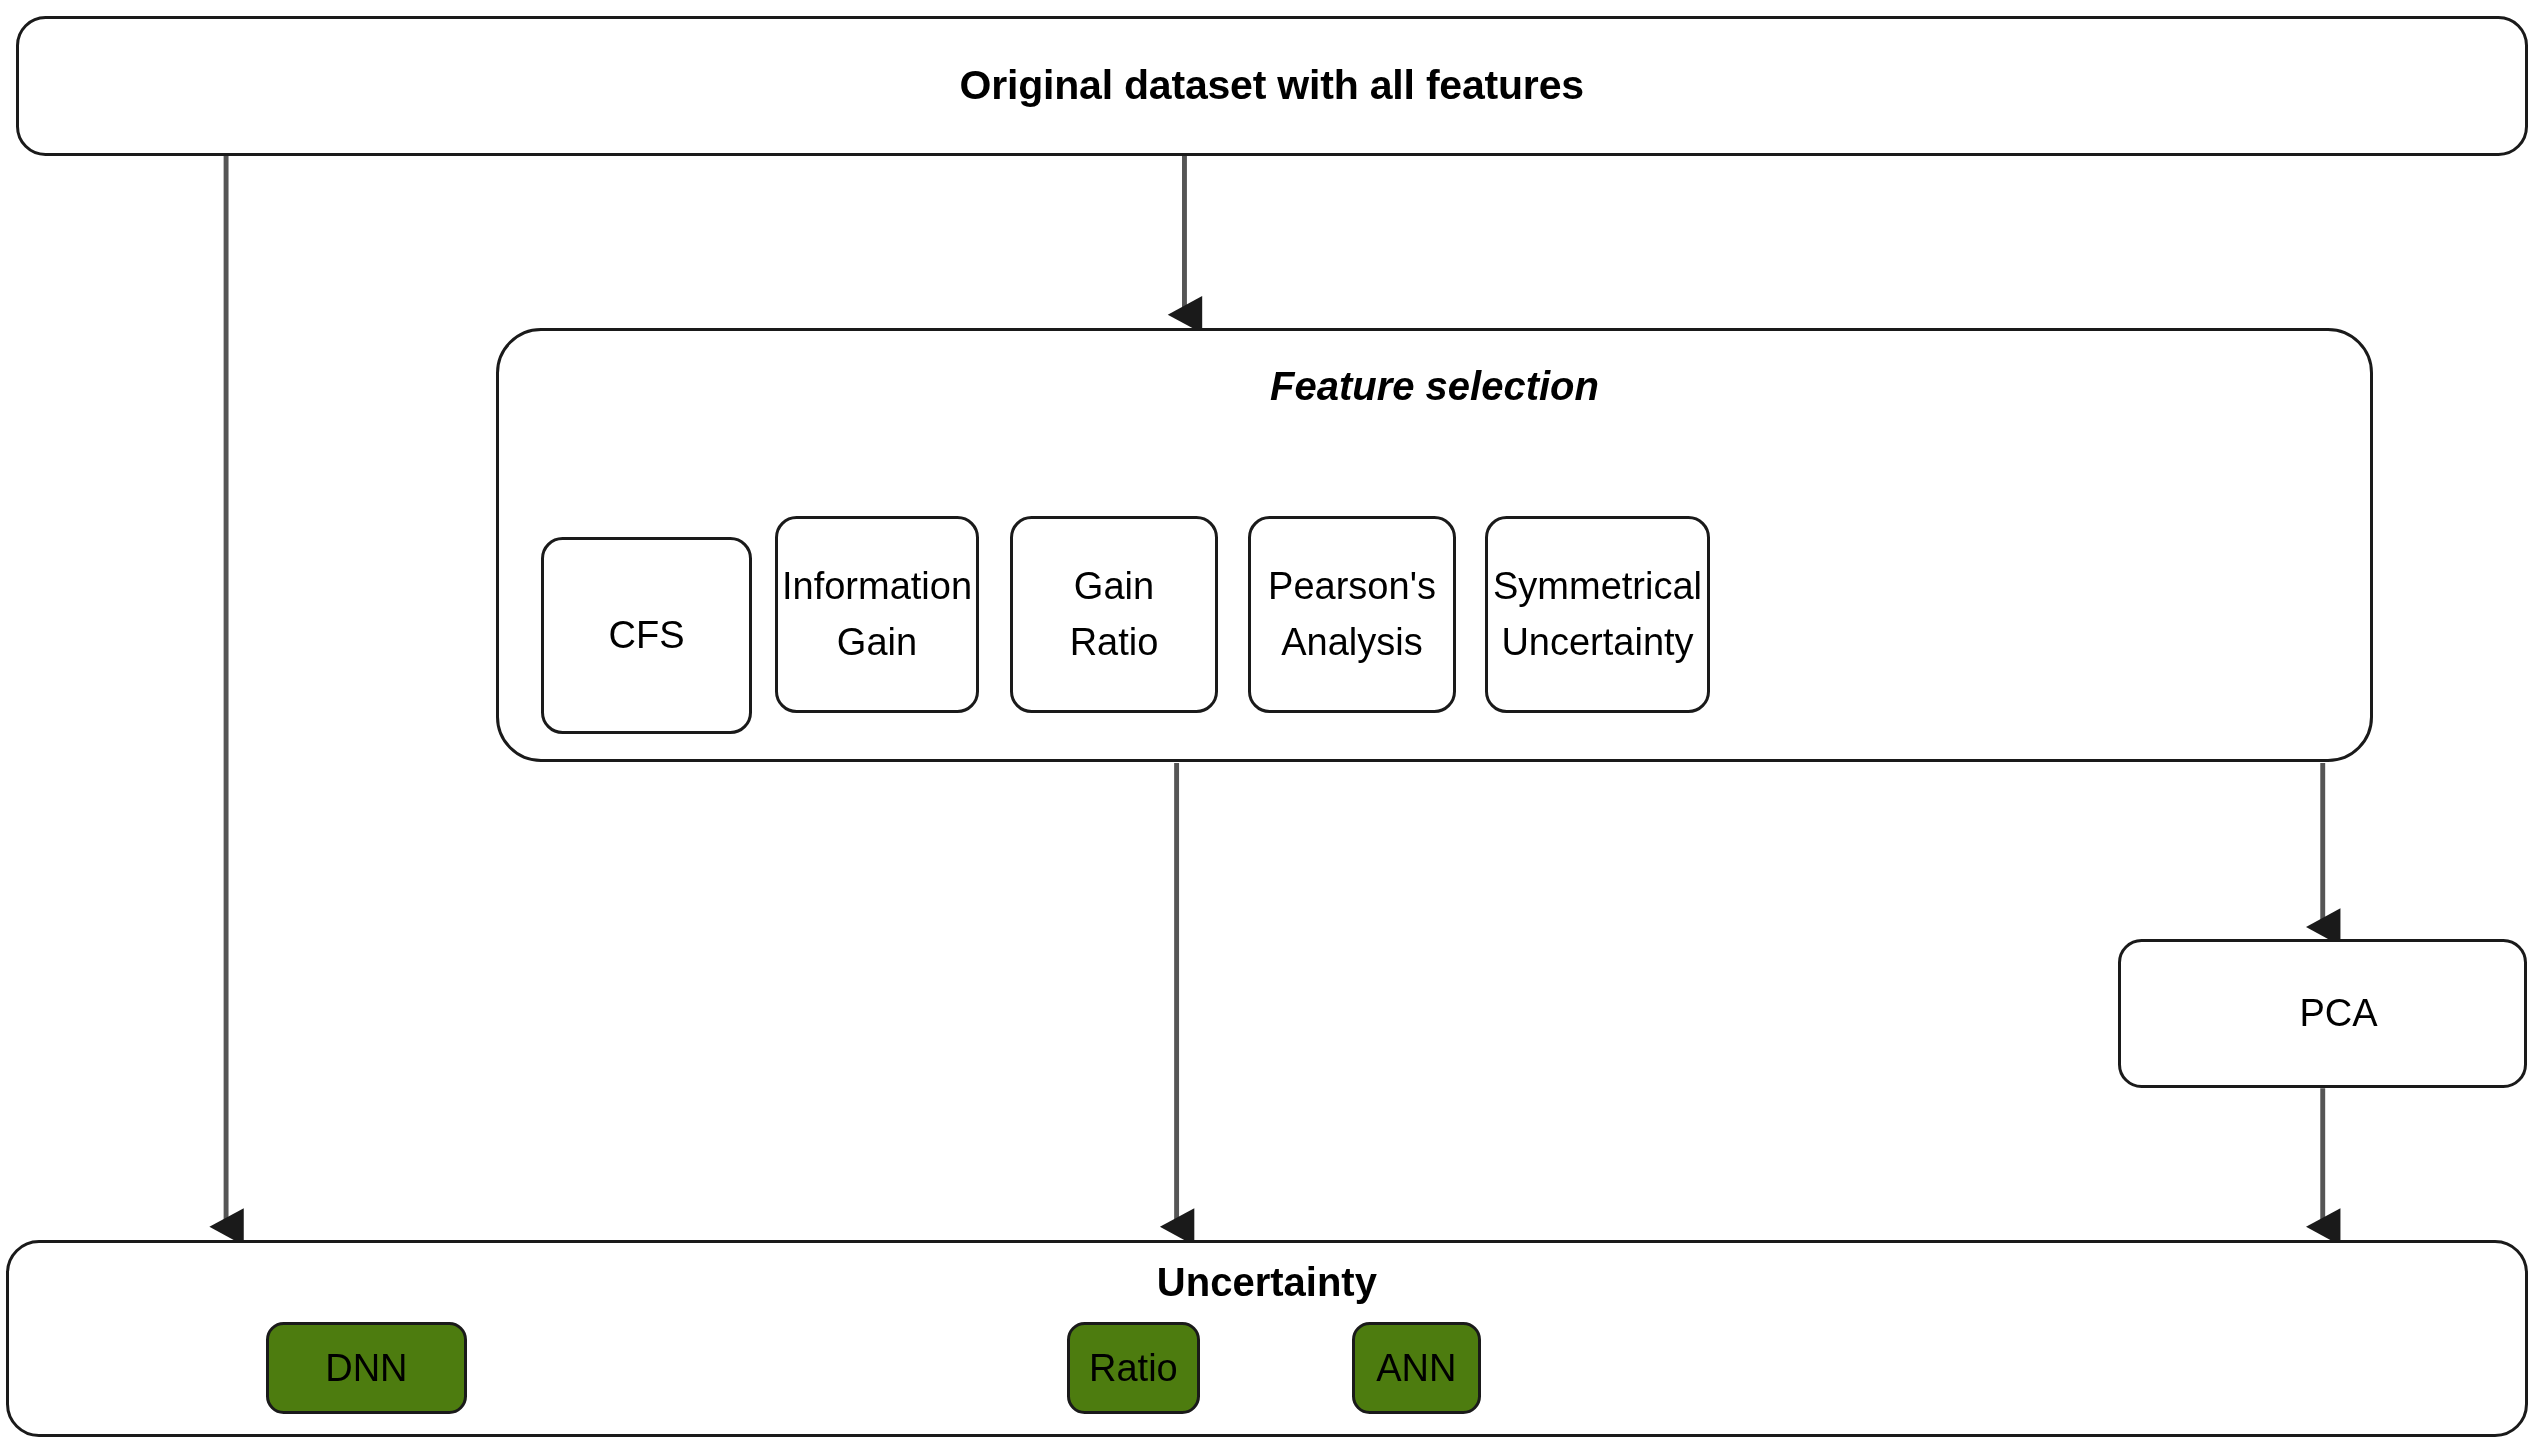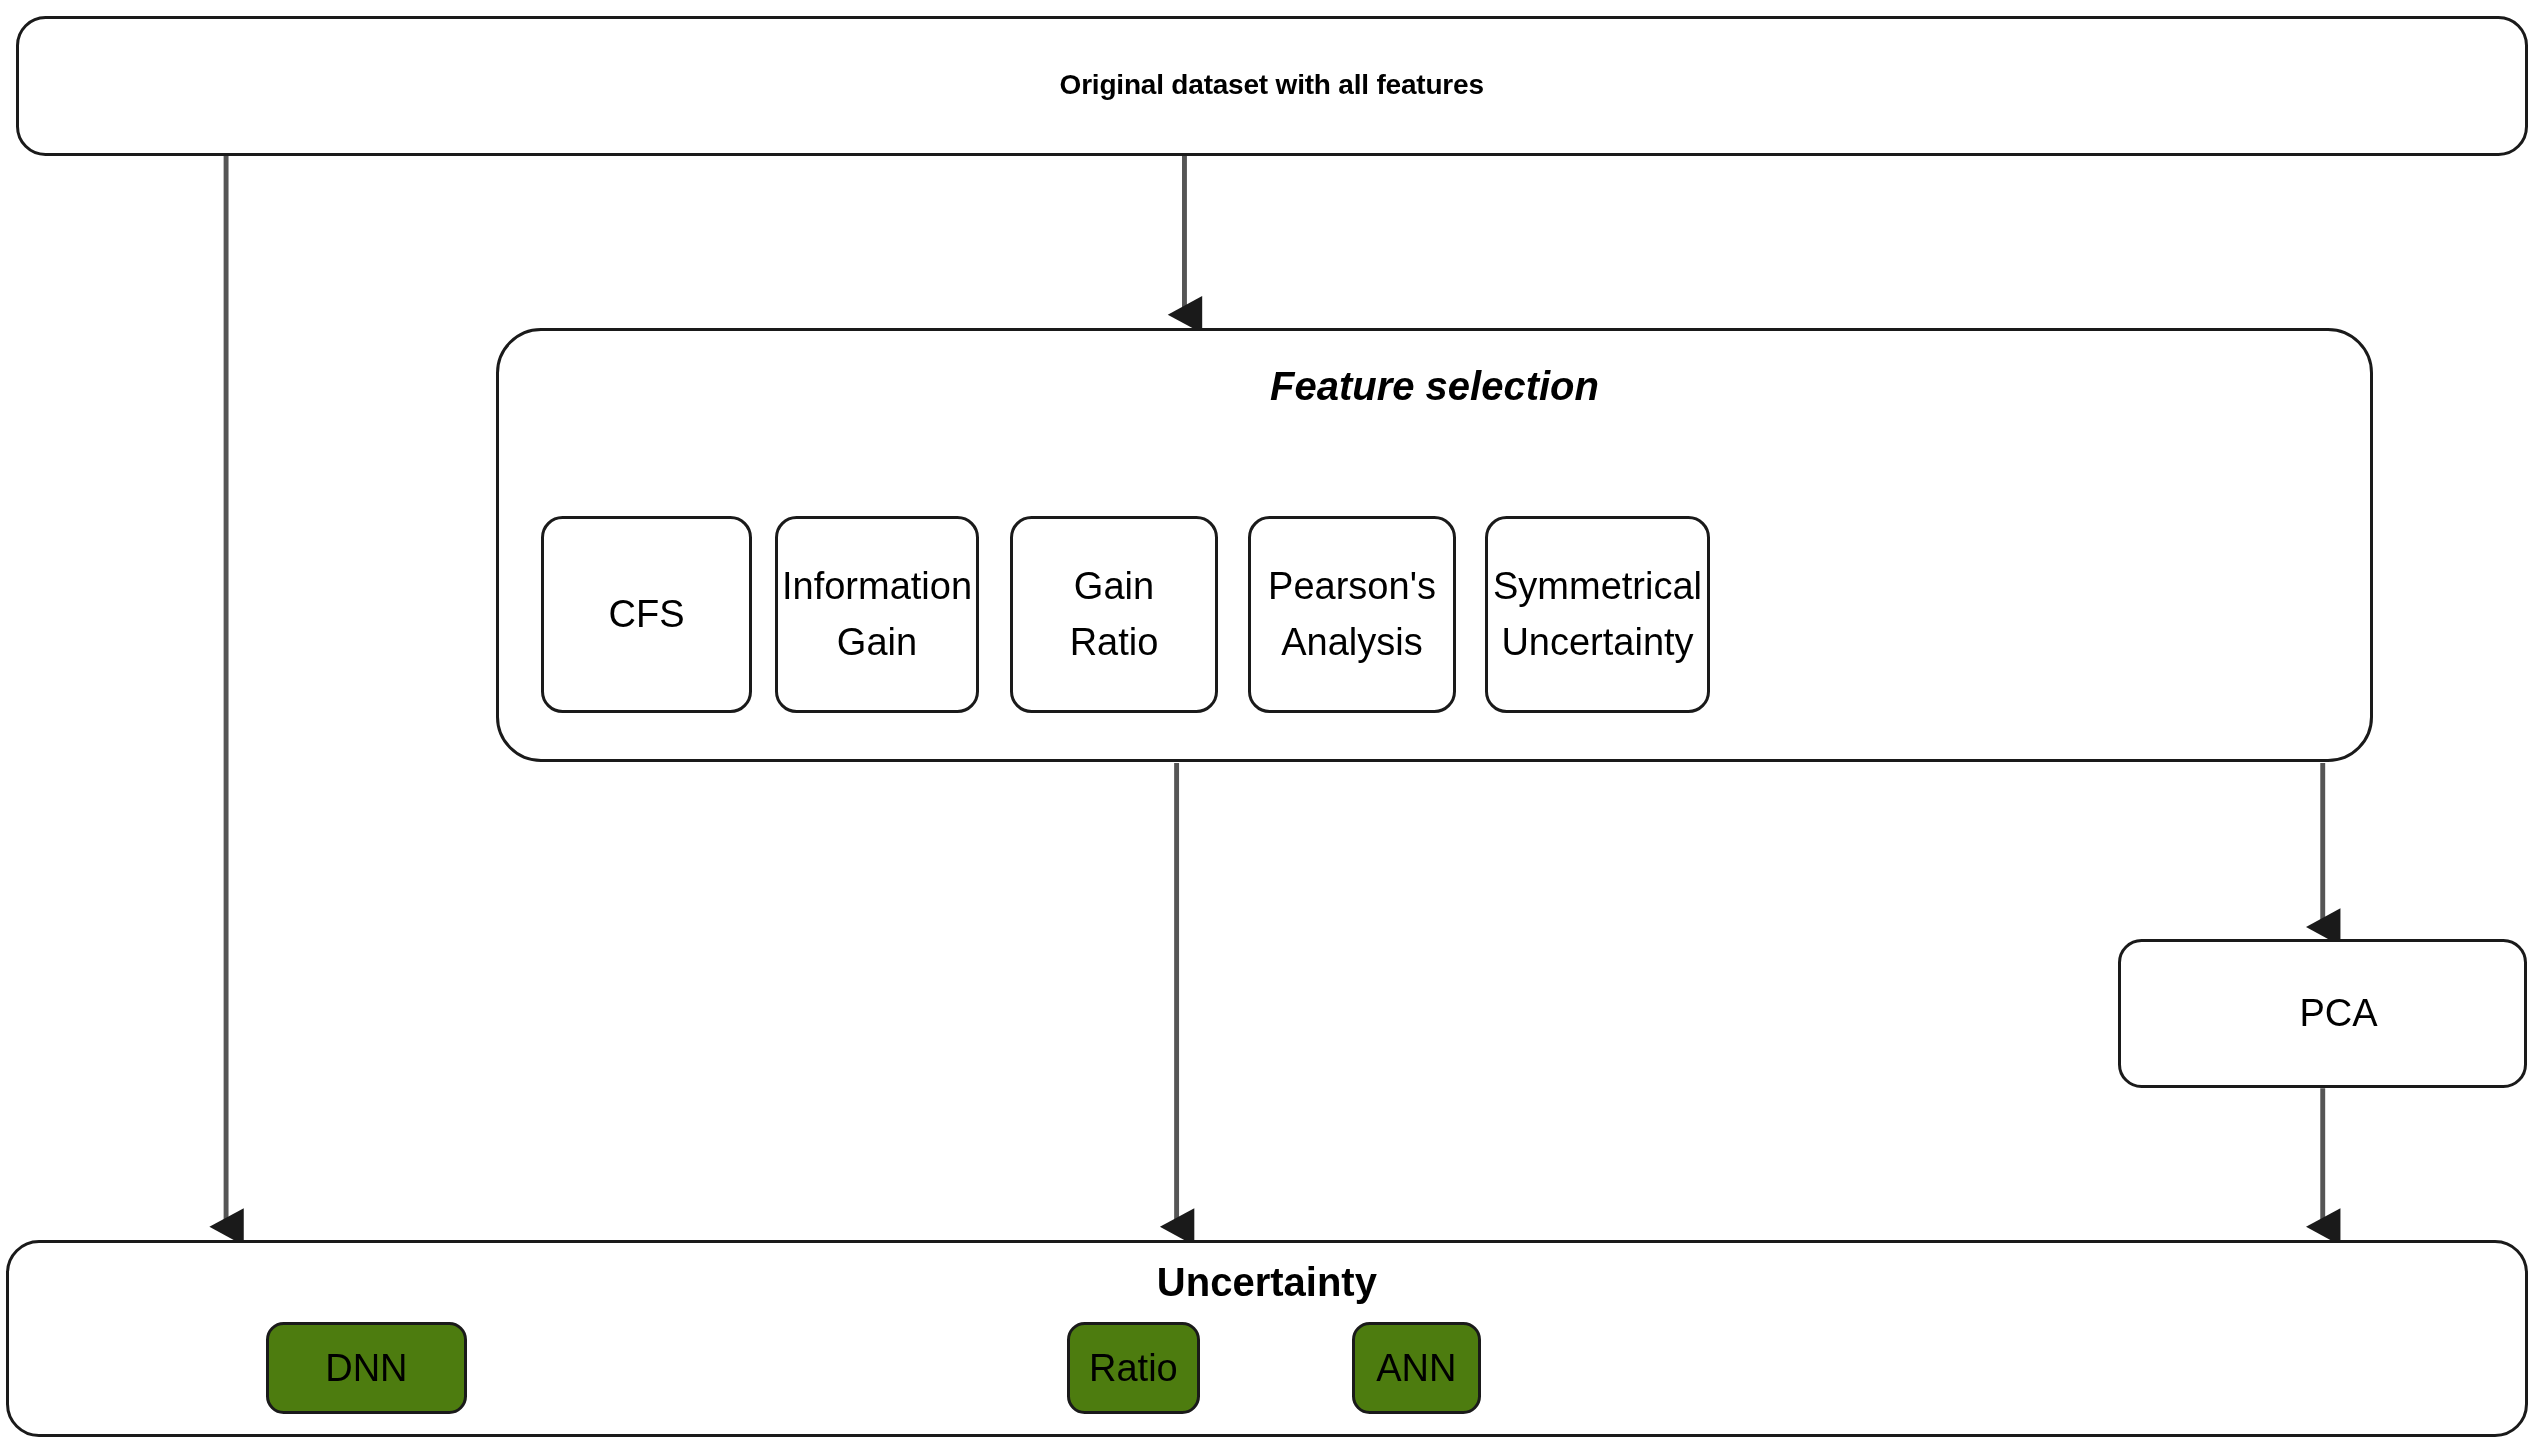--- a/index.html
+++ b/index.html
@@ -32,21 +32,21 @@
   }
 
   #top-box {
     left: 15.7px;
     top: 15.7px;
     width: 2512px;
     height: 140px;
     border-radius: 29.5px;
   }
   #top-box .label {
-    font-size: 28px;
+    font-size: 41px;
     font-weight: bold;
     letter-spacing: -0.2px;
   }
 
   #fs-container {
     left: 496px;
     top: 328px;
     width: 1877px;
     height: 434px;
     border-radius: 45px;
@@ -70,21 +70,21 @@
     border-radius: 21.6px;
     background: #ffffff;
     box-sizing: border-box;
     display: flex;
     align-items: center;
     justify-content: center;
     text-align: center;
     font-size: 38px;
     line-height: 1.45;
   }
-  #fs-item-0 { left: 42px;   width: 211px; }
+  #fs-item-0 { left: 42px;   width: 211px; margin-top: 21px; }
   #fs-item-1 { left: 276px;  width: 204px; }
   #fs-item-2 { left: 511px;  width: 208px; }
   #fs-item-3 { left: 749px;  width: 208px; }
   #fs-item-4 { left: 986px; width: 225px; }
 
   #pca-box {
     left: 2118px;
     top: 939px;
     width: 409px;
     height: 149px;

